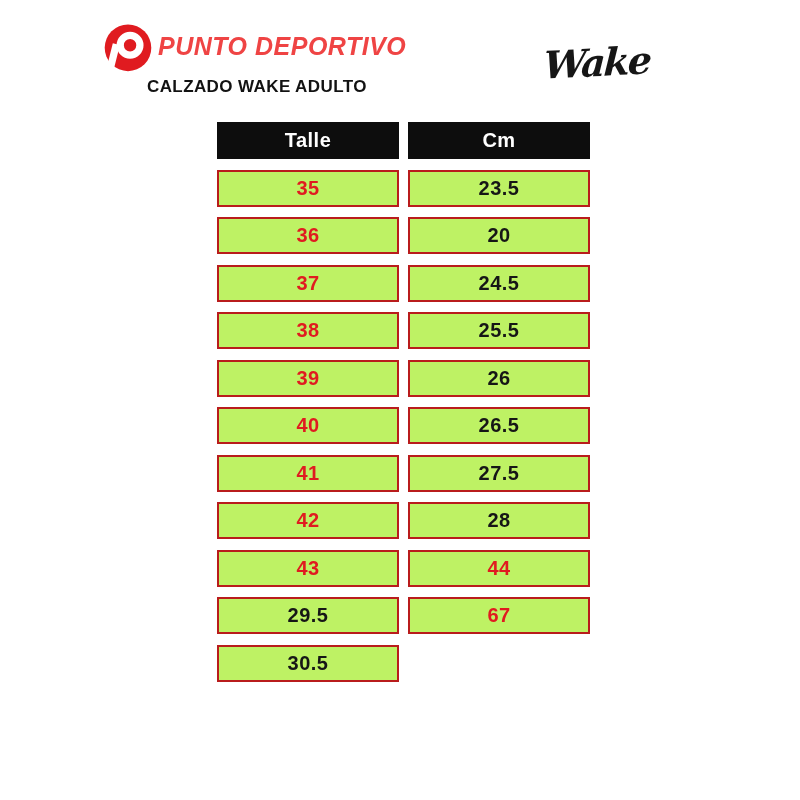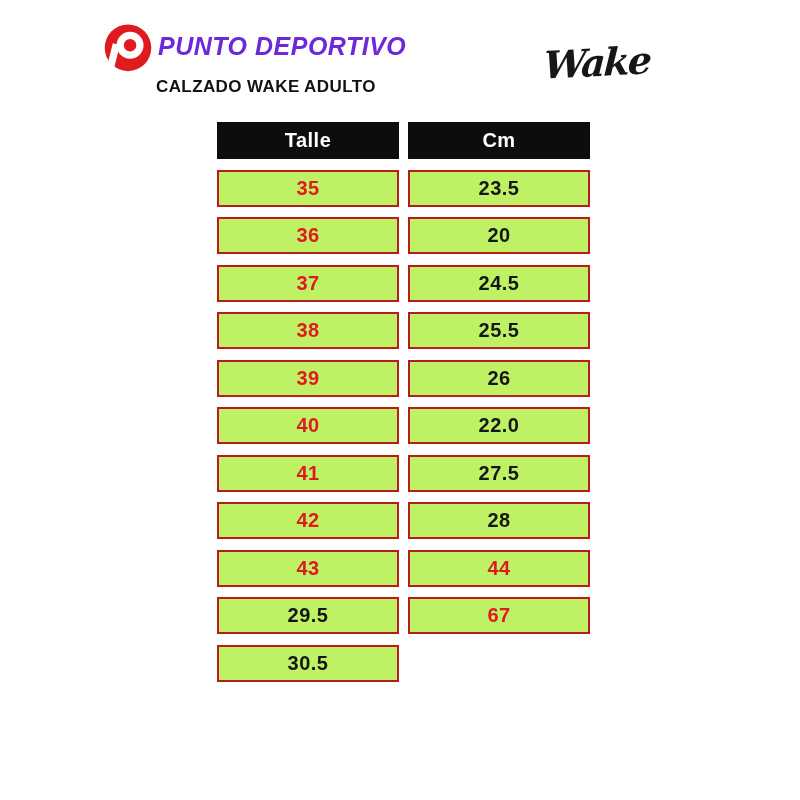--- a/index.html
+++ b/index.html
@@ -12,25 +12,25 @@
   }
 
   
   .p-logo {
     position: absolute; left: 102px; top: 24px;
     width: 52px; height: 58px;
   }
   .brand-name {
     position: absolute; left: 158px; top: 32px;
     font-size: 25px; font-weight: bold; font-style: italic;
-    color: #6d28d9; letter-spacing: 0.5px;
+    color: #ef4444; letter-spacing: 0.5px;
     white-space: nowrap;
   }
   .page-title {
-    position: absolute; left: 156px; top: 77px;
+    position: absolute; left: 147px; top: 77px;
     font-size: 17px; font-weight: bold;
     color: #121212; letter-spacing: 0.4px;
     white-space: nowrap;
   }
   .wake-logo {
     position: absolute; left: 532px; top: 40px;
     width: 130px; text-align: center;
     font-family: "DejaVu Serif", serif;
     font-style: italic; font-weight: bold;
     font-size: 38px; color: #161616;
@@ -93,21 +93,21 @@
     <div class="cell td talle">37</div>
     <div class="cell td cm">24.5</div>
 
     <div class="cell td talle">38</div>
     <div class="cell td cm">25.5</div>
 
     <div class="cell td talle">39</div>
     <div class="cell td cm">26</div>
 
     <div class="cell td talle">40</div>
-    <div class="cell td cm">22.0</div>
+    <div class="cell td cm">26.5</div>
 
     <div class="cell td talle">41</div>
     <div class="cell td cm">27.5</div>
 
     <div class="cell td talle">42</div>
     <div class="cell td cm">28</div>
 
     <div class="cell td talle">43</div>
 
     <div class="cell td talle">44</div>

